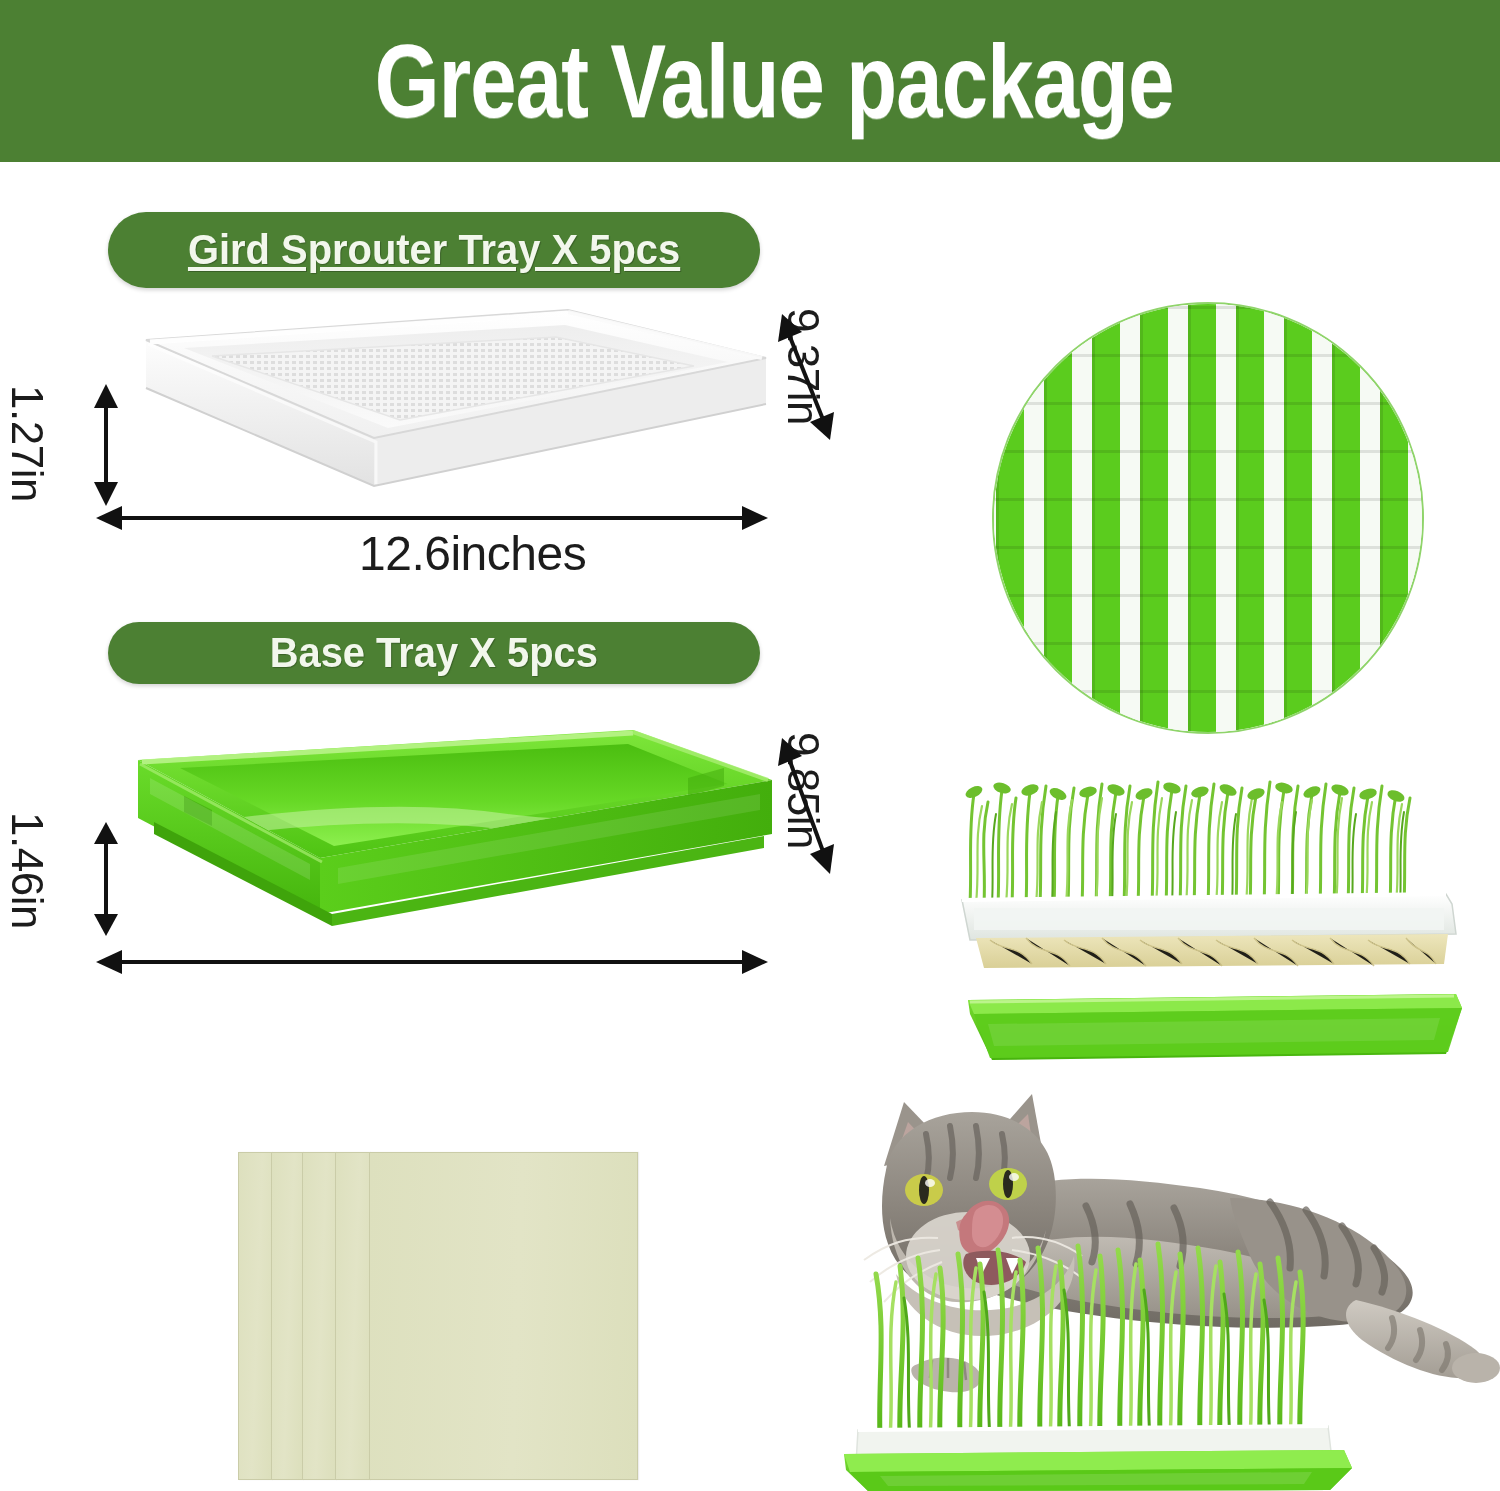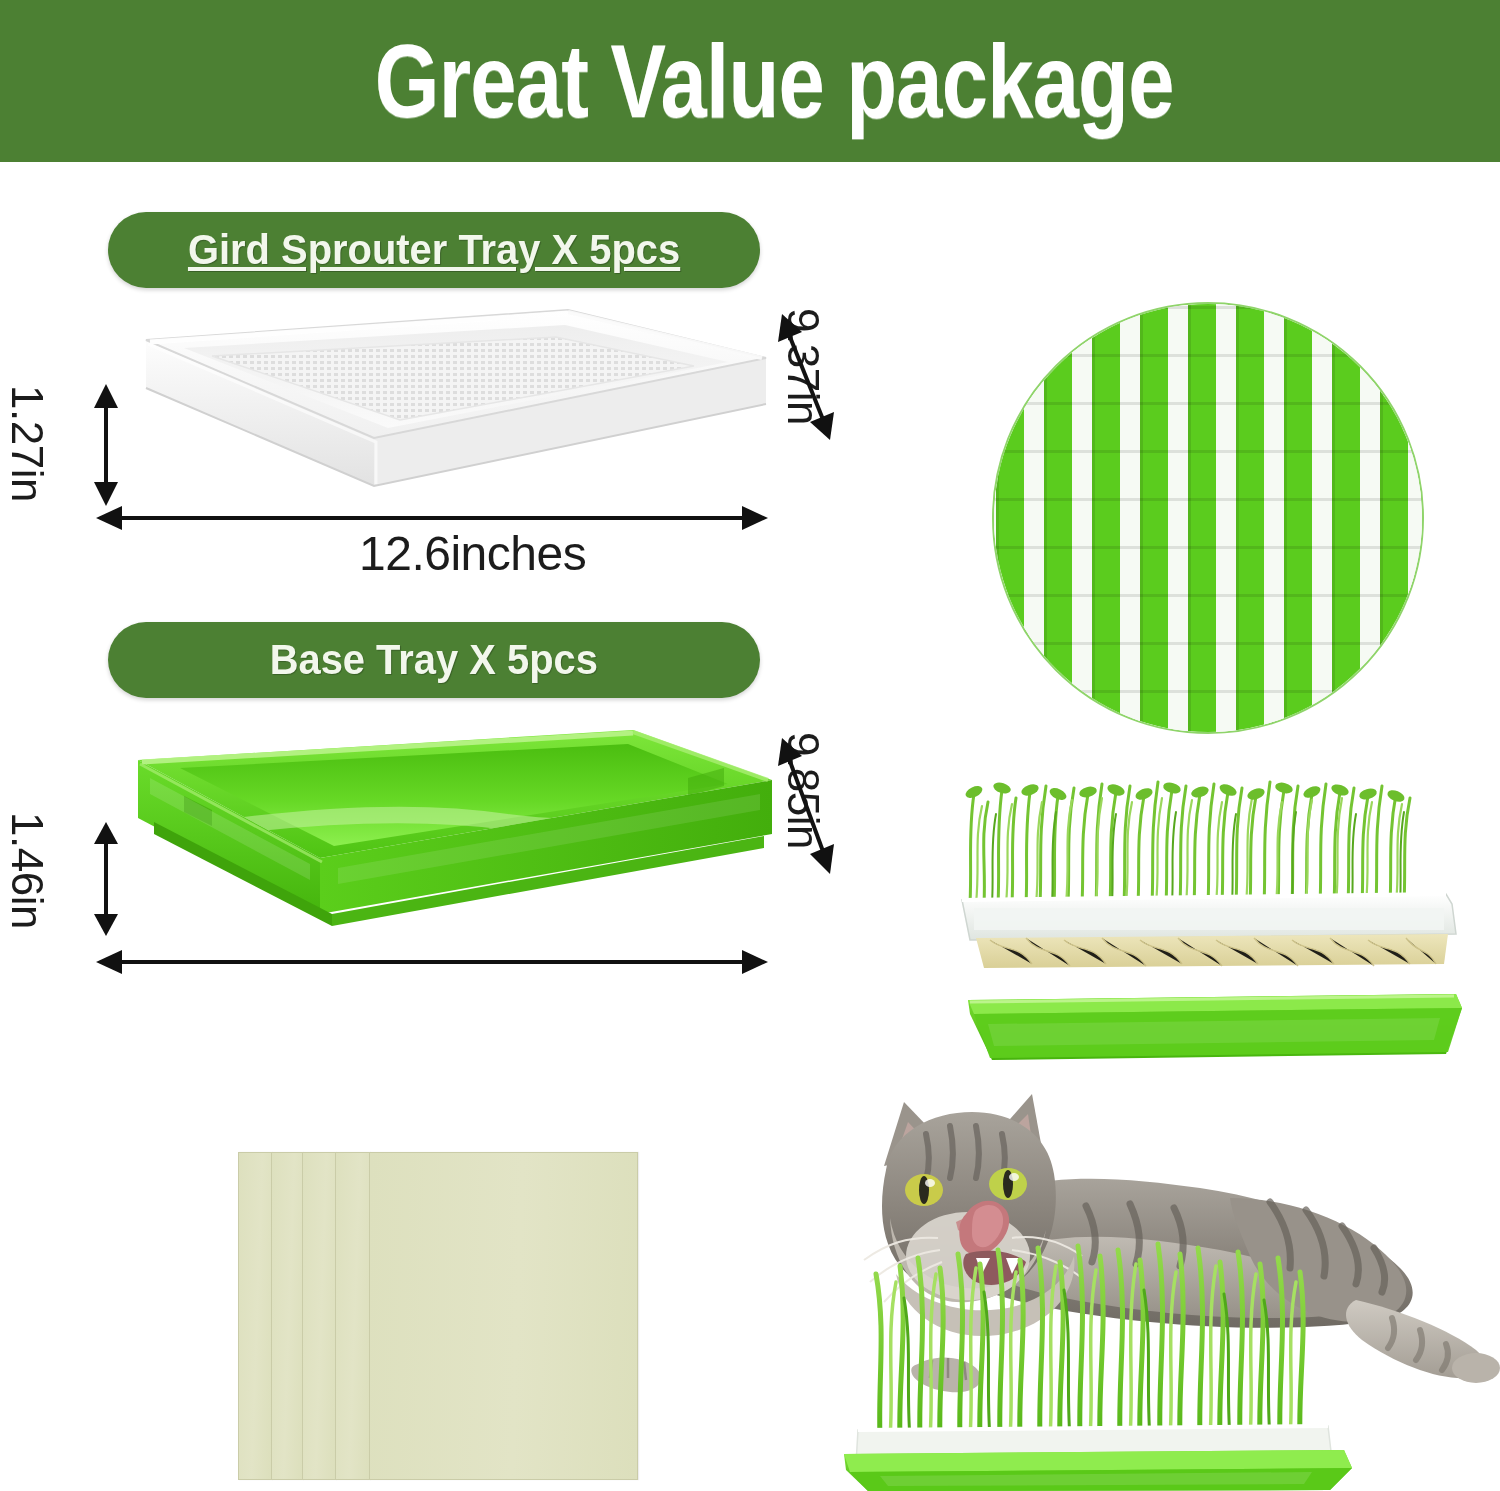--- a/index.html
+++ b/index.html
@@ -39,21 +39,21 @@
     color: #F2F7EC;
     font-weight: bold;
     white-space: nowrap;
     box-shadow: 0 2px 4px rgba(0,0,0,.18);
   }
   .pill span {
     transform: scaleX(0.95);
     text-shadow: 1px 1px 1px rgba(0,0,0,.25);
   }
   #pill-sprouter { left:108px; top:212px; width:652px; height:76px; font-size:42px;text-decoration:underline; }
-  #pill-base     { left:108px; top:622px; width:652px; height:76px; font-size:42px; }
+  #pill-base     { left:108px; top:622px; width:652px; height:62px; font-size:42px; }
   #pill-papers   { left:108px; top:1060px; width:660px; height:76px; font-size:42px; }
   #pill-mesh     { left:1018px; top:210px; width:380px; height:74px; font-size:40px; }
 
   
   .dim {
     position: absolute;
     color: #1c1c1c;
     font-family: "Liberation Sans", sans-serif;
     font-weight: normal;
     white-space: nowrap;

